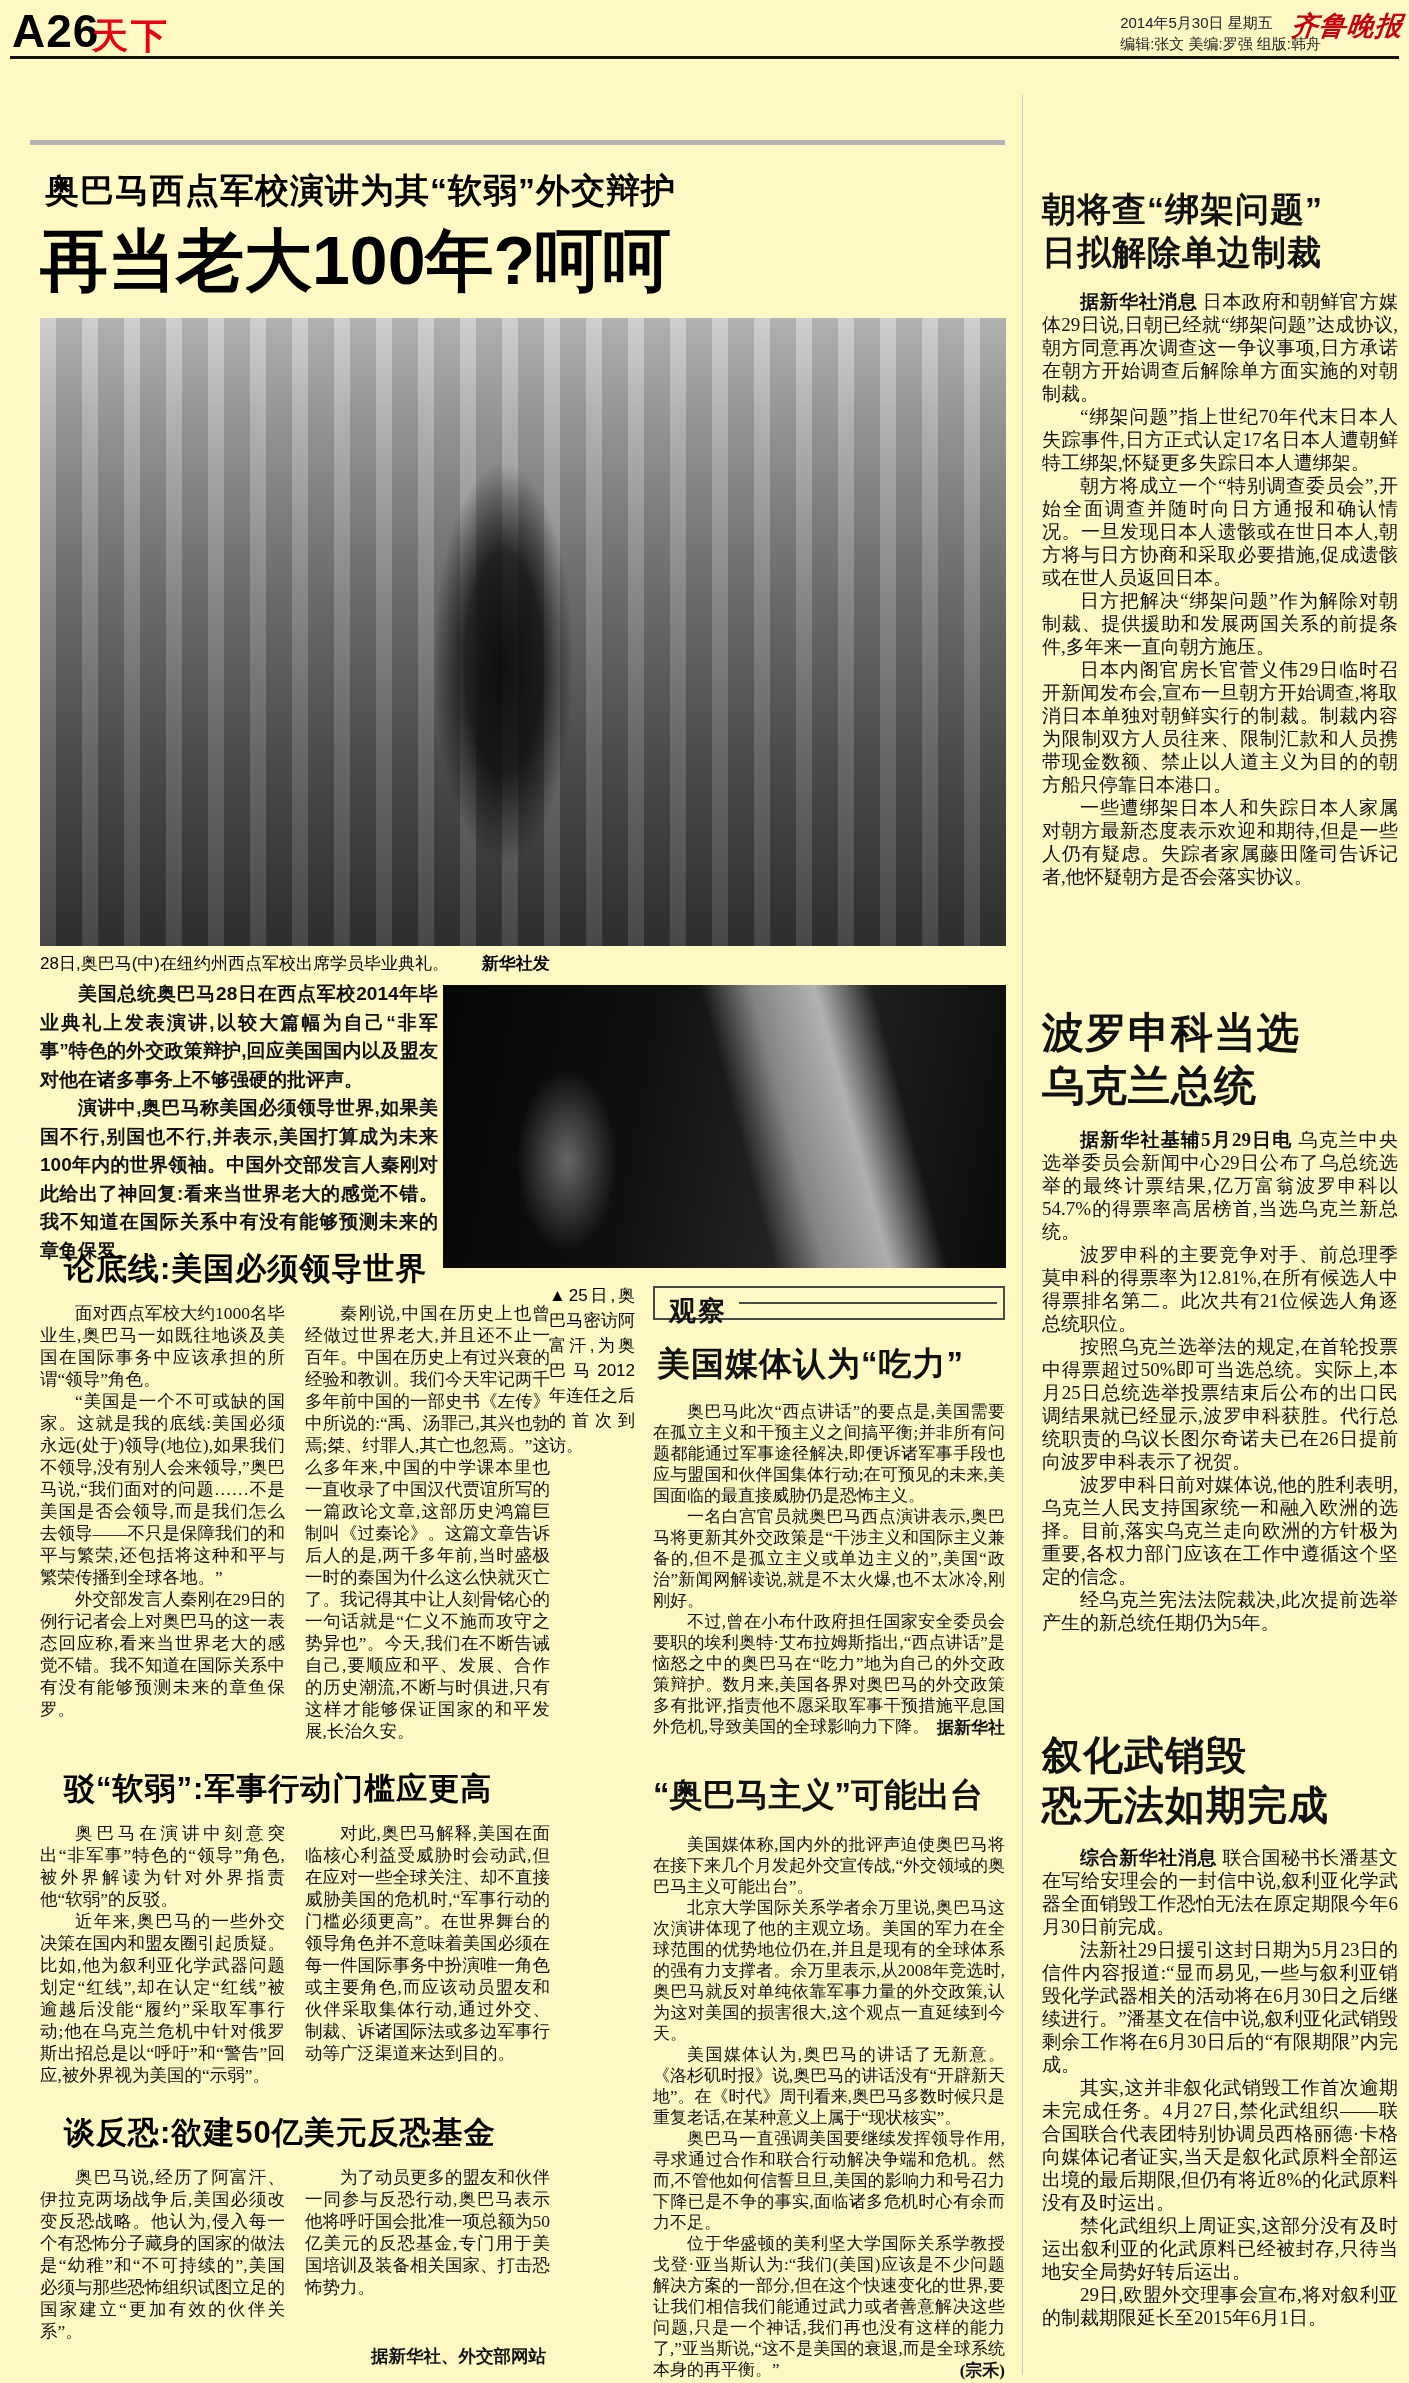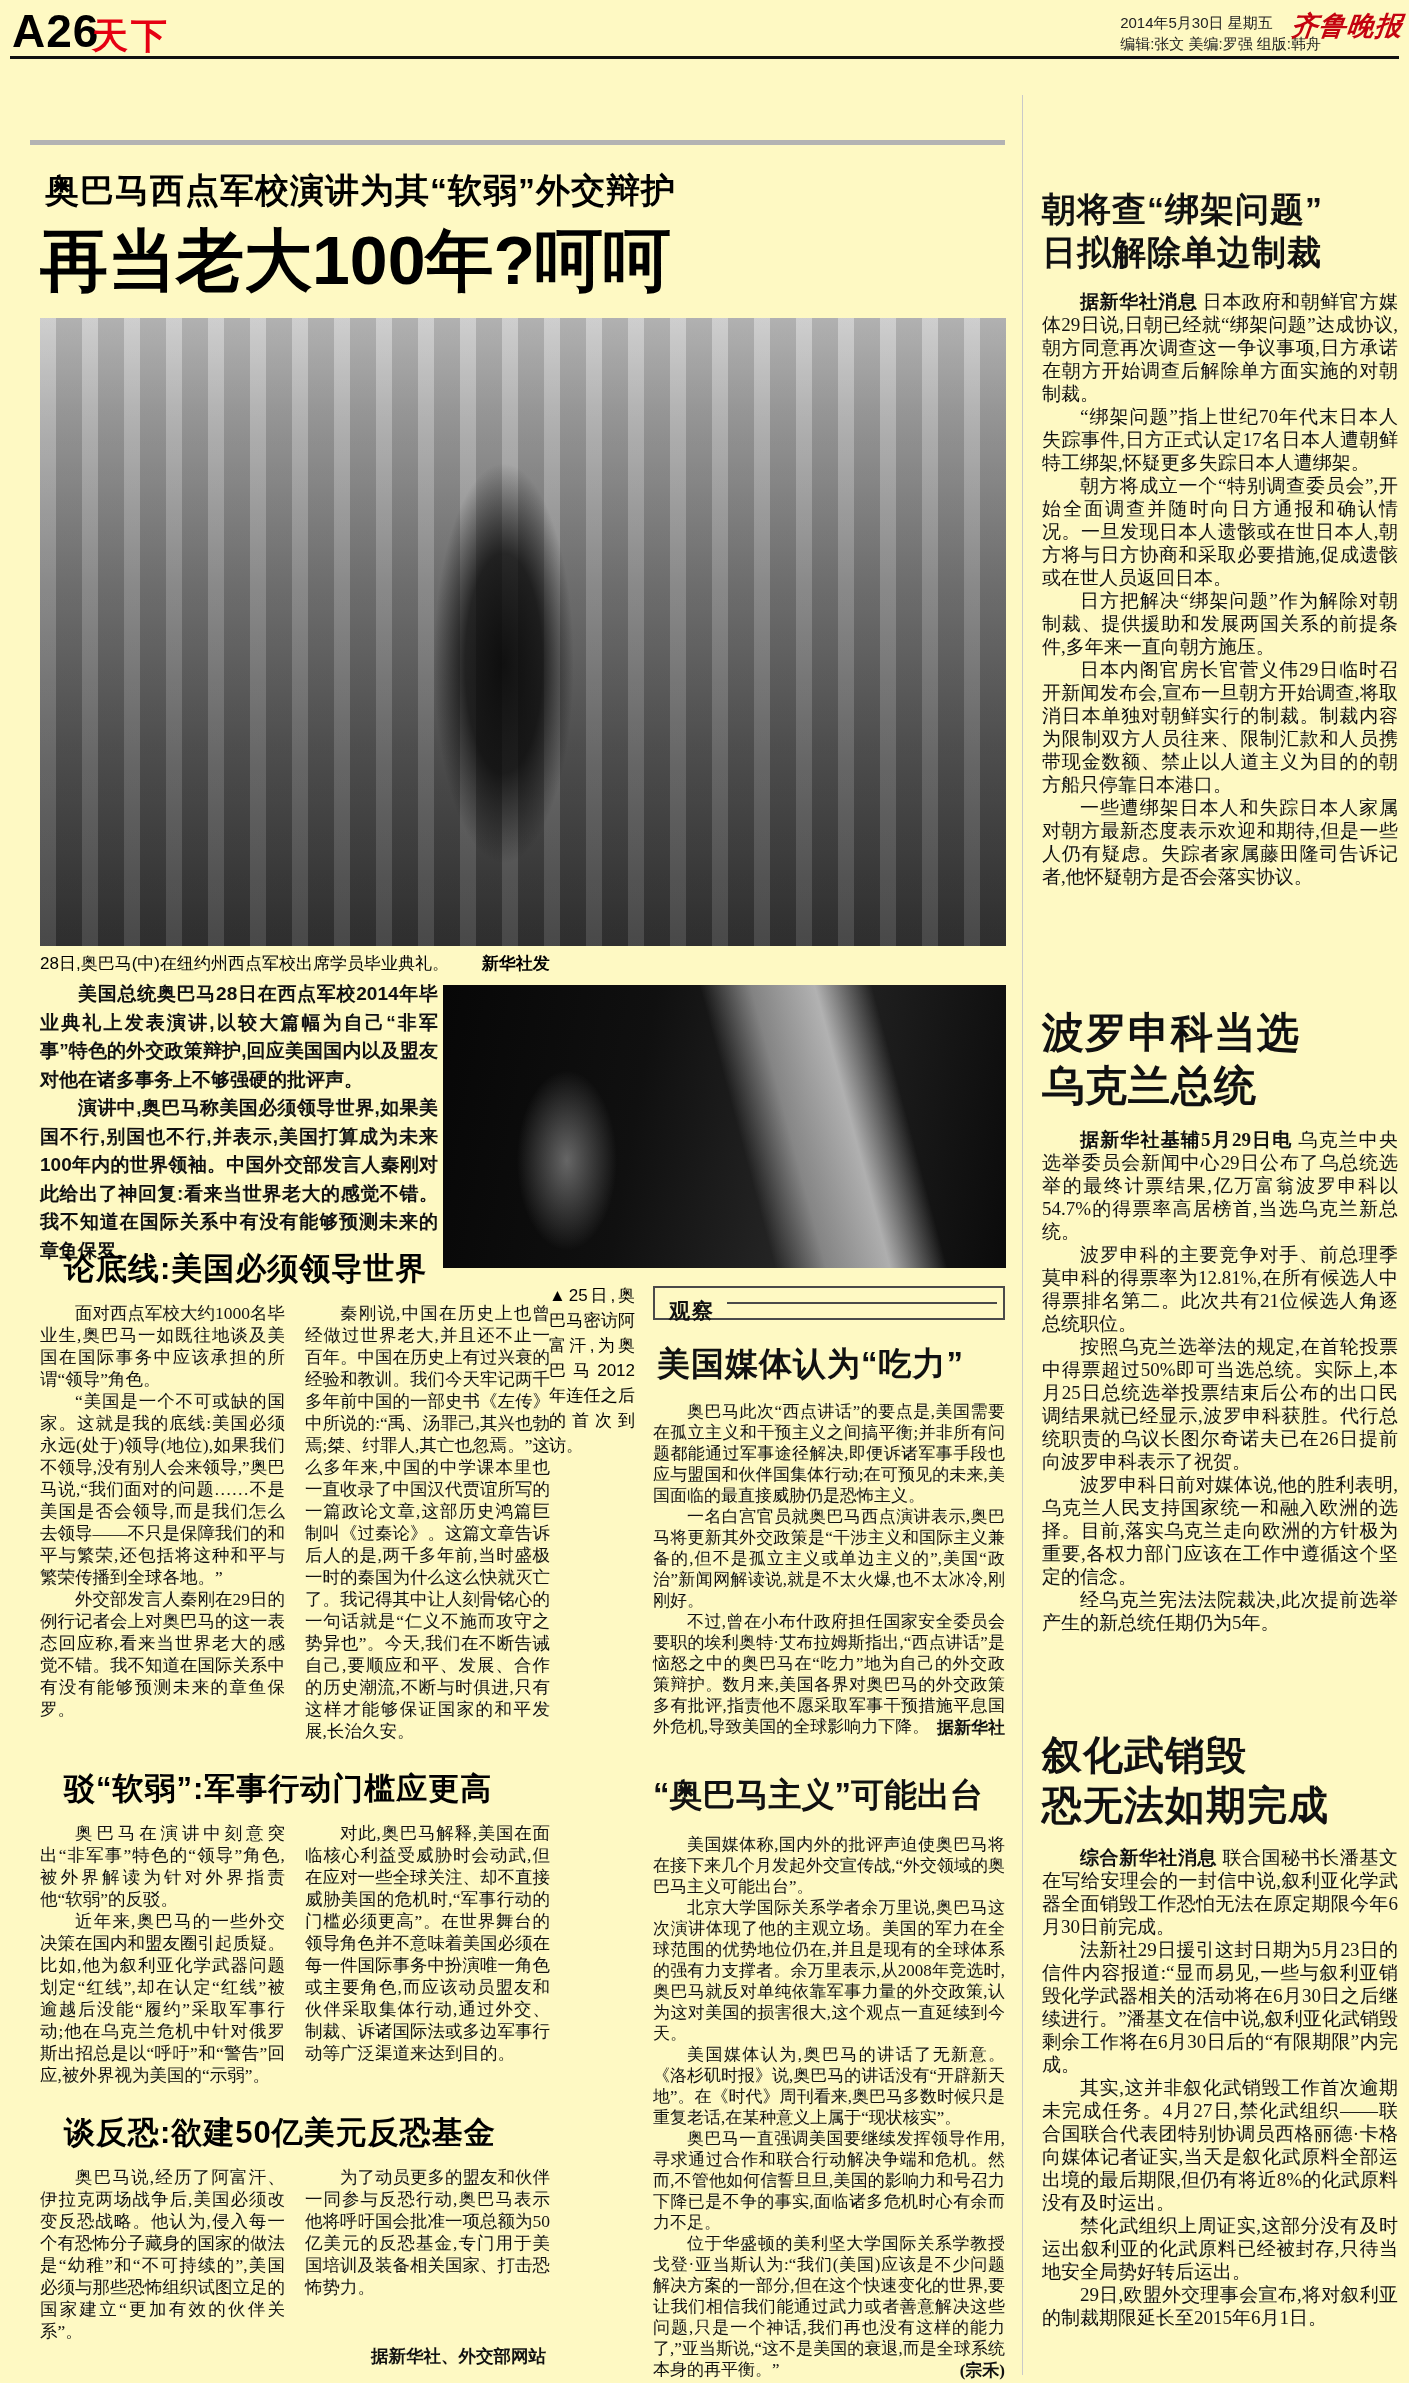--- a/index.html
+++ b/index.html
@@ -55,21 +55,21 @@
   .sec-cols { column-count:2; column-gap:20px; font-family:"Liberation Serif", serif;
               font-size:17.5px; line-height:22px; text-align:justify; }
   .sec-cols p, .para { margin:0; text-indent:2em; }
   .sec-gap { margin-top:26px; }
   .sec-credit { margin:2px 4px 0 0; text-align:right; font-weight:700; font-size:17.5px;
                 font-family:"Liberation Serif", serif; }
 
   
   .observe-col { left:653px; top:1286px; width:352px; }
   .observe-box { display:flex; align-items:center; border:2px solid #4a4a4a; height:30px; }
-  .observe-label { font-size:21px; font-weight:700; padding:16px 12px 0 14px; letter-spacing:2px; }
+  .observe-label { font-size:27px; font-weight:700; padding:16px 12px 0 14px; letter-spacing:2px; }
   .observe-rule { flex:1; height:2px; background:#4a4a4a; margin-right:6px; }
   .obs-headline { margin:22px 0 14px 4px; font-size:33px; font-weight:900; letter-spacing:1px; }
   .obs-headline2 { margin:34px 0 16px 0; font-size:33px; font-weight:900; text-align:left; letter-spacing:0; }
   .obs-body { font-family:"Liberation Serif", serif; font-size:17px; line-height:21px; text-align:justify; }
   .obs-credit { text-align:right; font-weight:700; font-size:17px; font-family:"Liberation Serif", serif;
                 margin-top:-21px; }
 
   
   .col-divider { left:1022px; top:95px; width:1px; height:2280px; background:#c9c9c9; }
   .right-col { left:1042px; top:188px; width:356px; }

